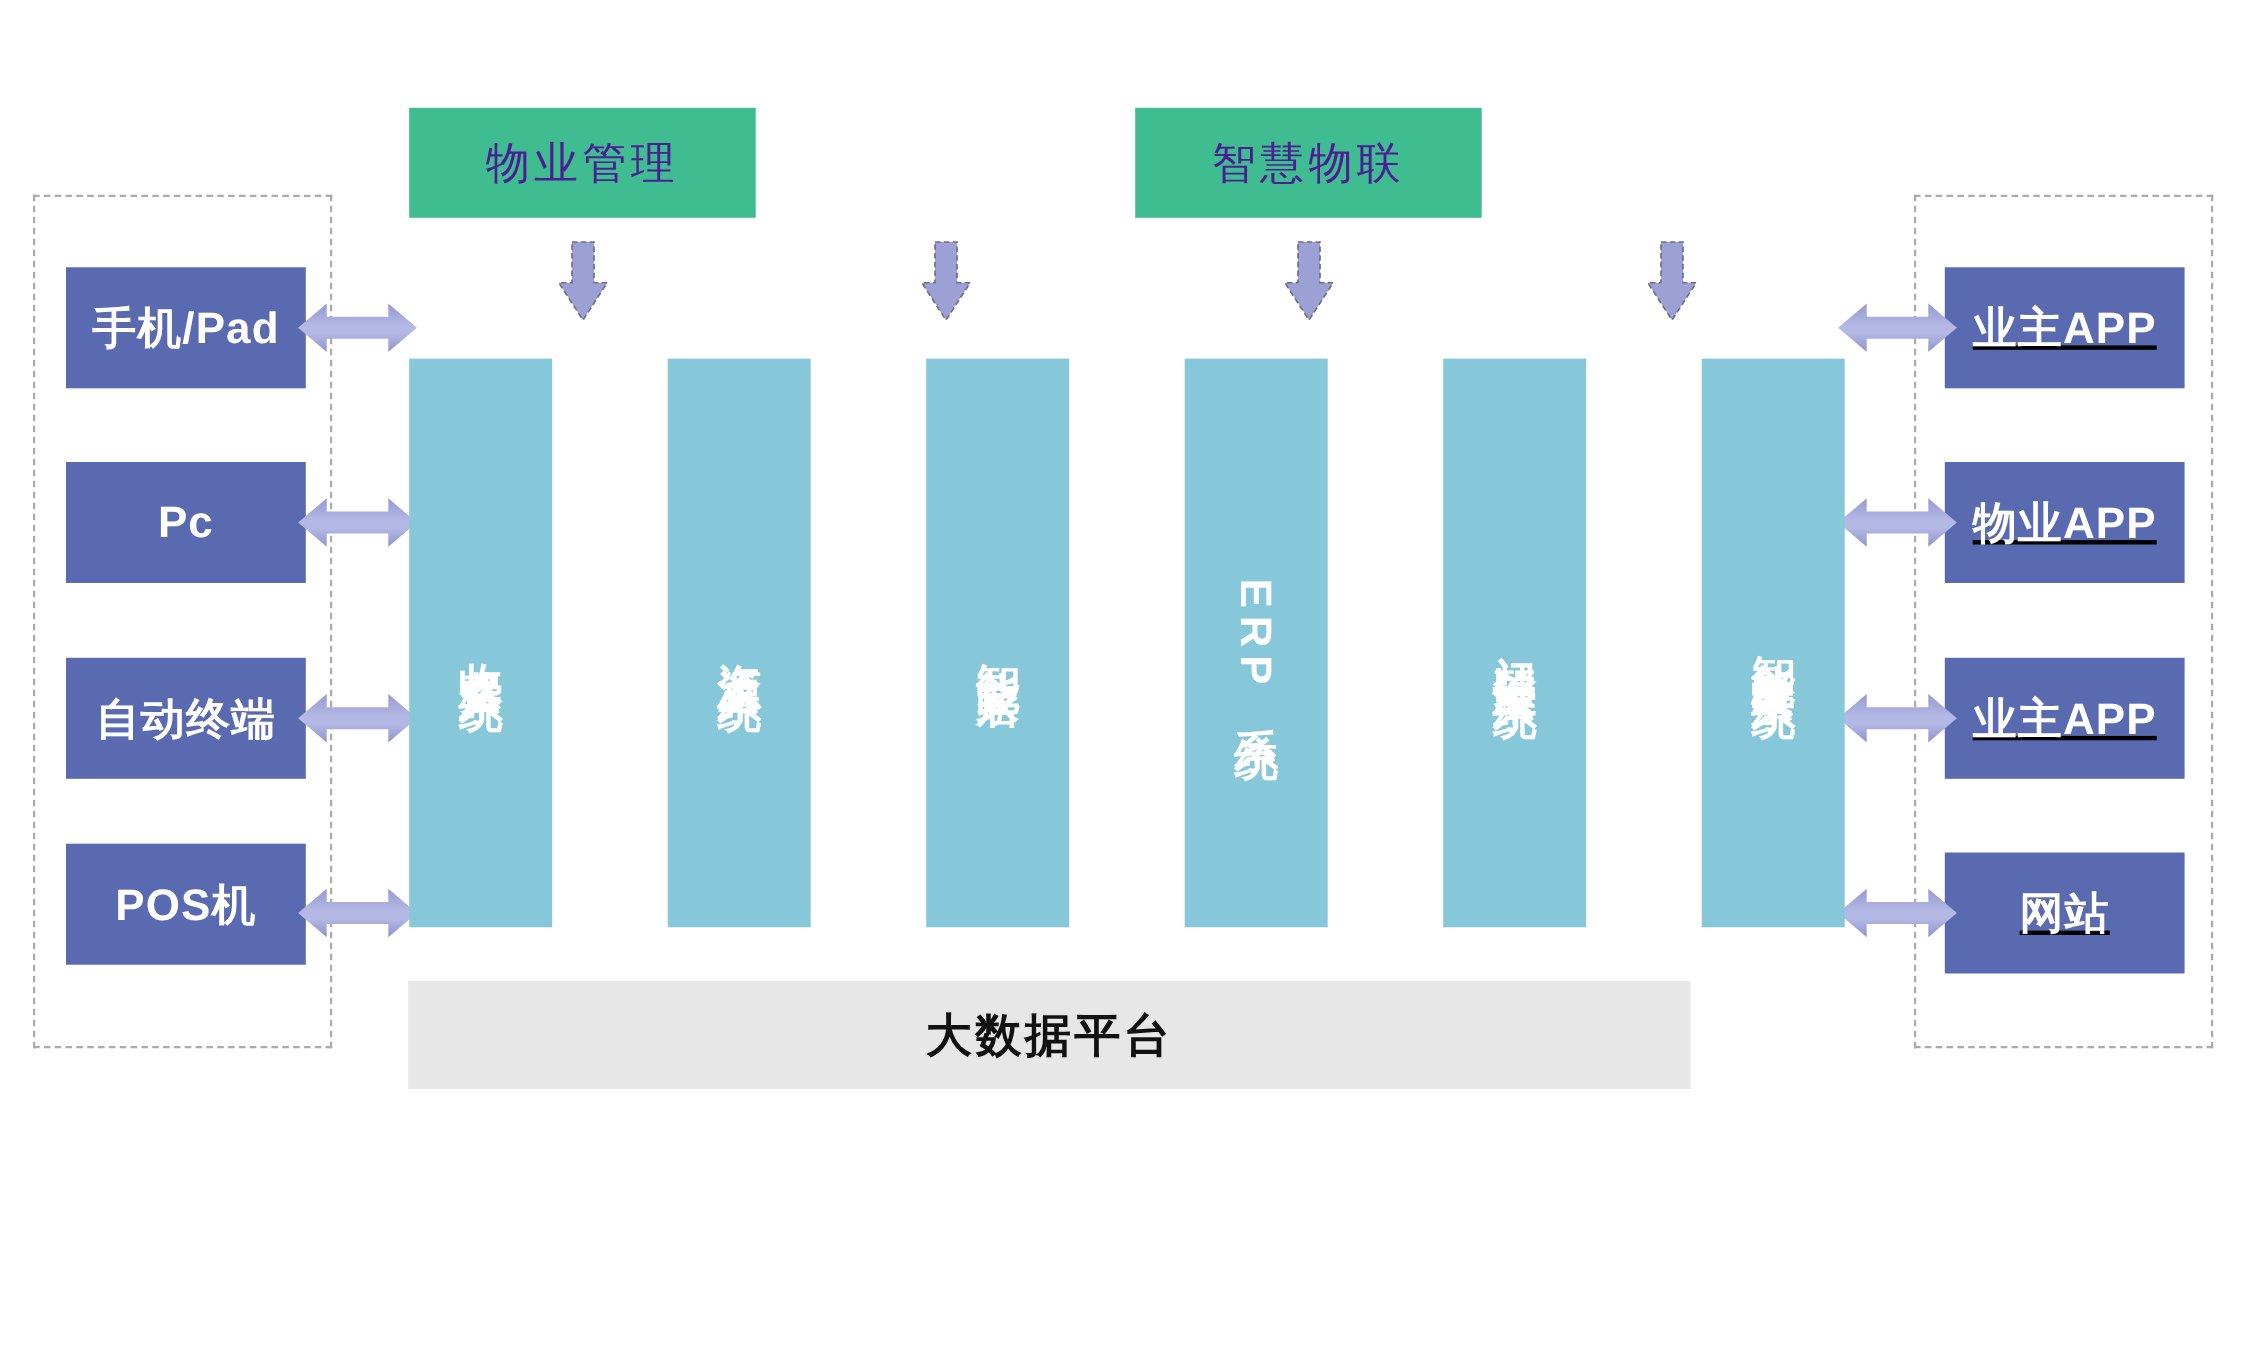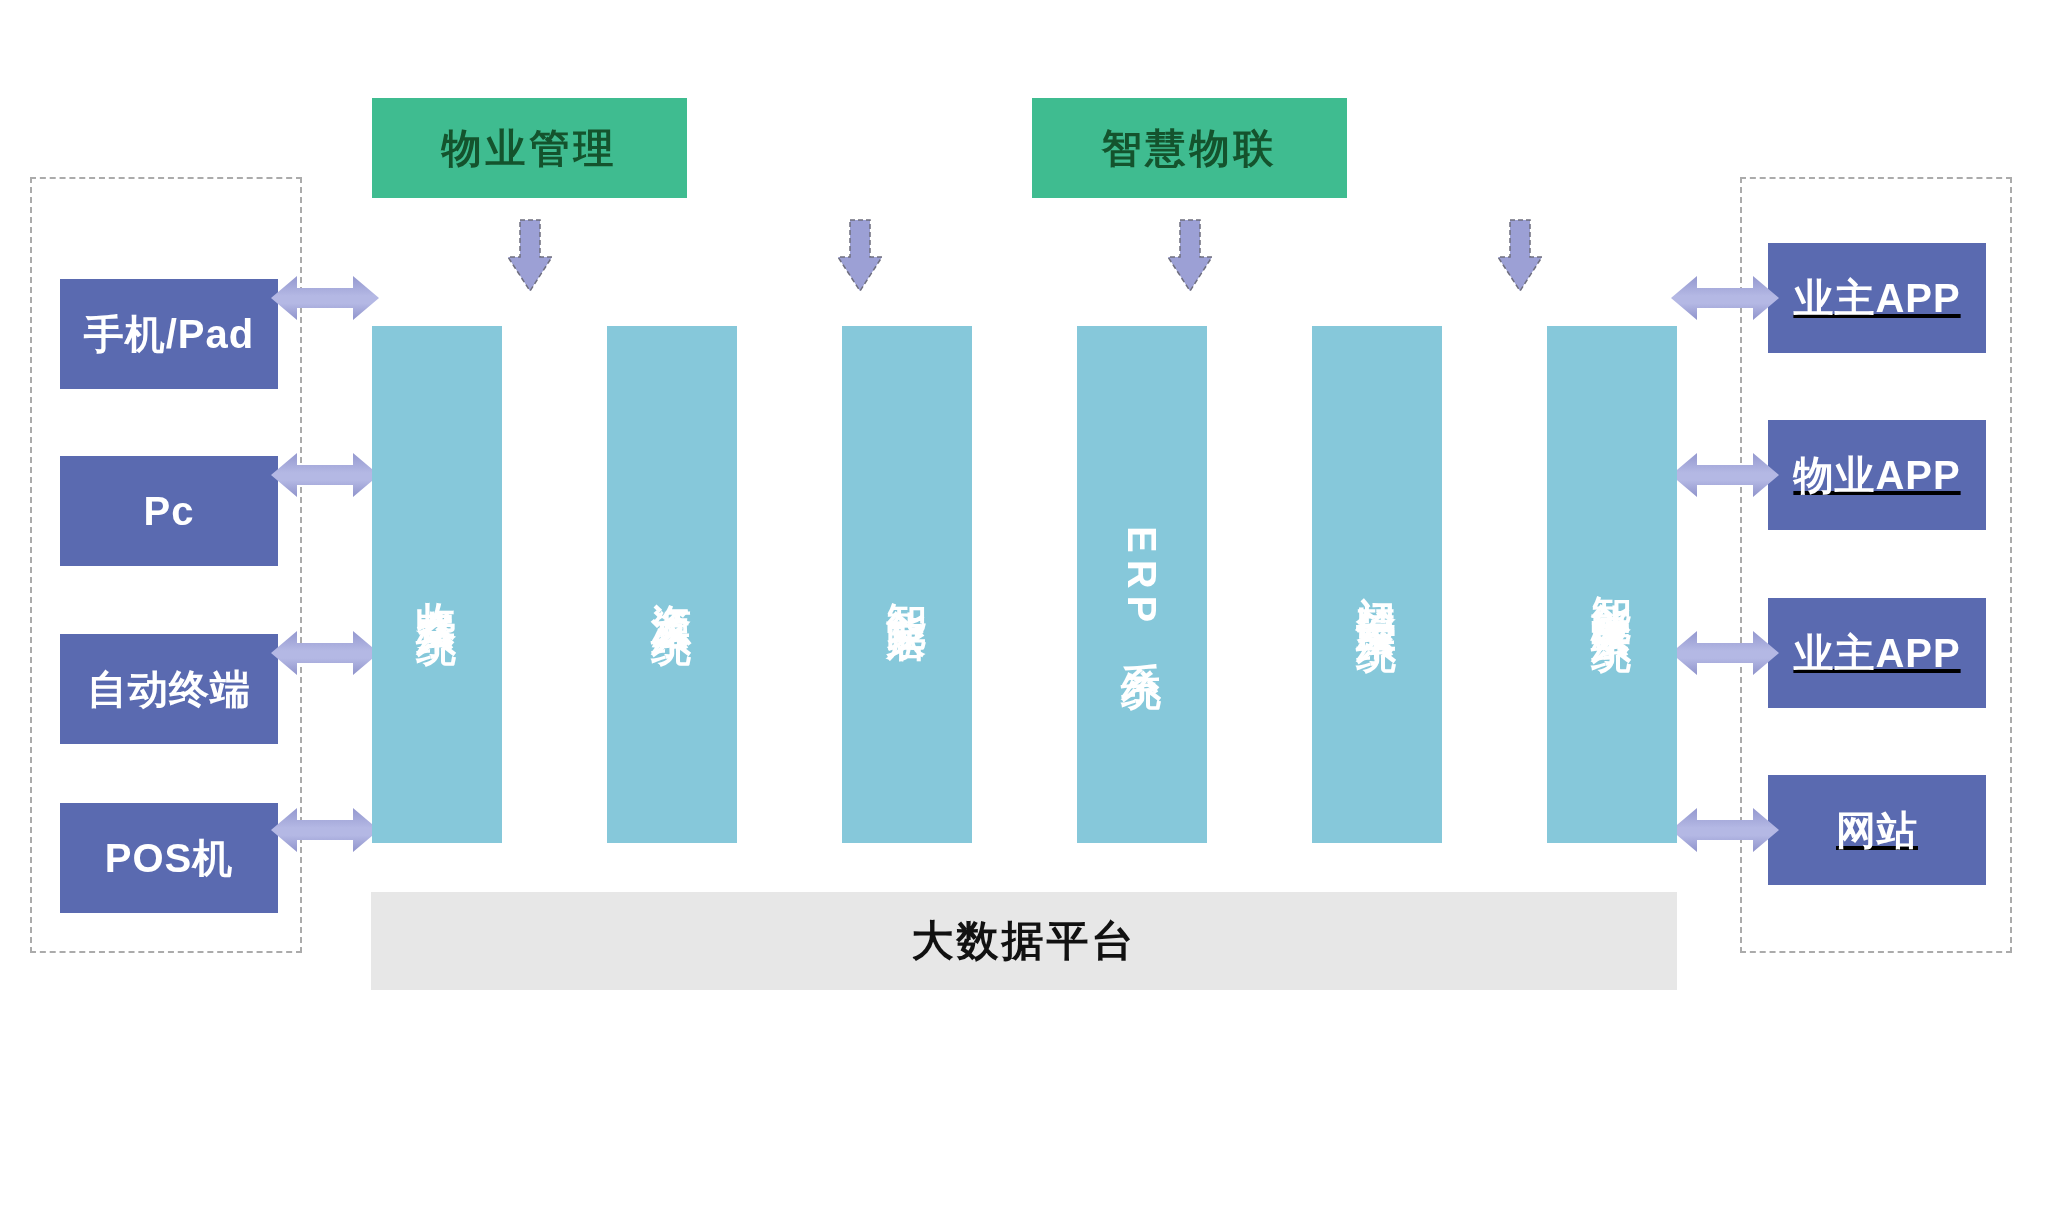--- a/index.html
+++ b/index.html
@@ -3,51 +3,51 @@
 <meta charset="utf-8">
 <style>
   html,body{margin:0;padding:0;background:#ffffff;}
   body{font-family:"Liberation Sans","DejaVu Sans",sans-serif;}
   .canvas{position:relative;width:2049px;height:1229px;background:#ffffff;overflow:hidden;}
 
   
   .gbox{position:absolute;top:98px;width:315px;height:100px;
         background:var(--module-green,#3FBC90);
         display:flex;align-items:center;justify-content:center;}
-  .gbox .lbl{color:#14532d;font-size:40px;font-weight:bold;letter-spacing:4px;}
+  .gbox .lbl{color:#4c1d95;font-size:40px;font-weight:normal;letter-spacing:4px;}
 
   
   .dashed{position:absolute;top:177px;width:272px;height:776px;
           border:2px dashed var(--dashed-border,#ABABAB);box-sizing:border-box;background:transparent;}
   .dashed.leftf{left:30px;}
   .dashed.rightf{left:1740px;}
 
   
   .pbox{position:absolute;width:218px;height:110px;
         background:var(--box-purple,#5A6AB0);
         display:flex;align-items:center;justify-content:center;}
   .pbox .lbl{color:#ffffff;font-size:40px;font-weight:bold;letter-spacing:1px;}
-  .pbox.leftb{left:60px;margin-top:36px;}
+  .pbox.leftb{left:60px;}
   .pbox.rightb{left:1768px;text-decoration:underline;}
 
   
   .tcol{position:absolute;top:326px;width:130px;height:517px;
         background:var(--column-teal,#86C8DA);
         display:flex;align-items:center;justify-content:center;}
   .tcol .vtext{writing-mode:vertical-rl;text-orientation:mixed;
                color:#ffffff;font-size:40px;font-weight:bold;letter-spacing:7px;}
 
   
   .down-arrow{position:absolute;top:219px;}
   .down-arrow polygon{fill:var(--arrow-purple,#9CA0D5);stroke:#6E6E7E;stroke-width:1.5;stroke-dasharray:5 3;}
   .dbl-arrow{position:absolute;}
   .dbl-arrow polygon{fill:url(#arrowGrad);}
 
   
-  .bar{position:absolute;left:371px;width:1306px;
+  .bar{position:absolute;left:371px;width:1166px;
        display:flex;align-items:center;justify-content:center;}
   .bar.gray{top:892px;height:98px;background:var(--bar-gray,#E7E7E7);}
   .bar.gray .lbl{color:#111111;font-size:42px;font-weight:bold;letter-spacing:3px;}
   .bar.purpleb{top:1033px;height:100px;background:var(--bar-purple,#5666AC);}
   .bar.purpleb .lbl{color:#ffffff;font-size:42px;font-weight:bold;letter-spacing:3px;}
 
   .defs-holder{position:absolute;width:0;height:0;overflow:hidden;}
 </style>
 </head>
 <body>

